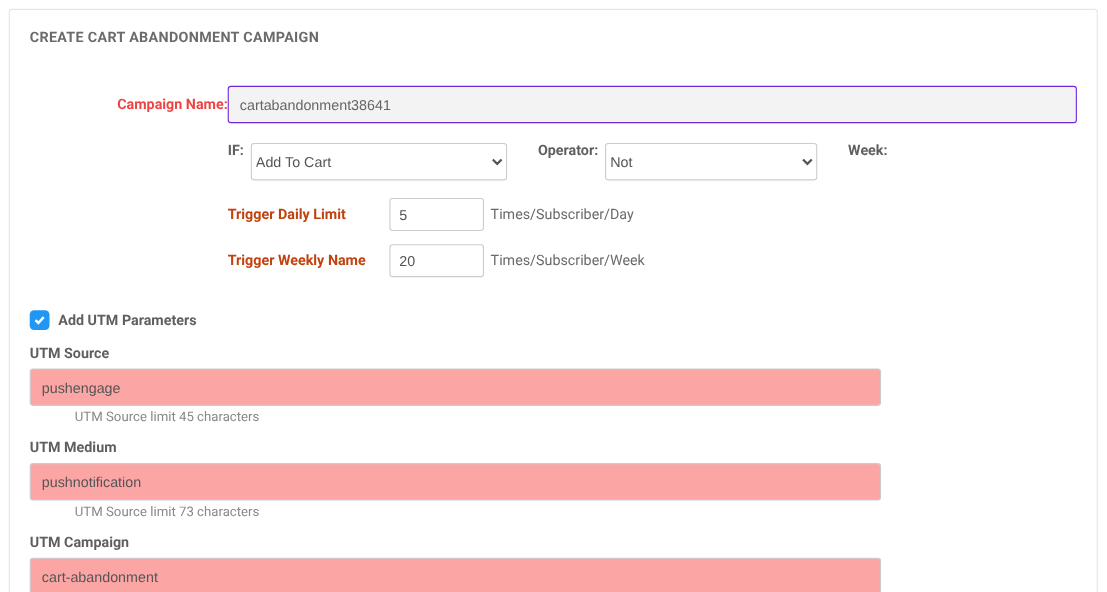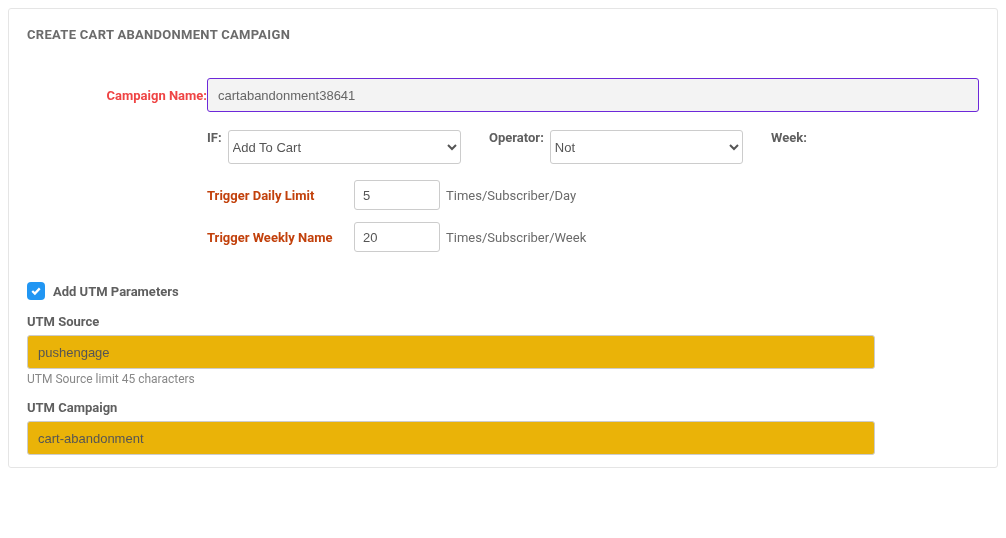--- a/index.html
+++ b/index.html
@@ -128,34 +128,35 @@
     .utm-group {
       margin-bottom: 14px;
     }
     .utm-label {
       font-weight: 700;
       color: #5f5f5f;
       margin-bottom: 6px;
       display: block;
     }
     .utm-input {
-      width: 848px;
+      width: 774px;
       max-width: 100%;
       height: 34px;
       border: 1px solid #ccc;
       border-radius: 3px;
       padding: 0 10px;
       font-size: 13px;
       color: #555;
-      background: #eab308;
+      background: #fca5a5;
     }
     .utm-hint {
       font-size: 12px;
       color: #888;
       margin-top: 3px;
+      margin-left: 41px;
     }
   </style>
 </head>
 <body>
 
 <div class="panel">
   <div class="panel-title">CREATE CART ABANDONMENT CAMPAIGN</div>
 
   <div class="row">
     <div class="label-col">Campaign Name:</div>
@@ -209,19 +210,24 @@
     </div>
     <div class="check-label">Add UTM Parameters</div>
   </div>
 
   <div class="utm-group">
     <span class="utm-label">UTM Source</span>
     <input type="text" class="utm-input" value="pushengage" style="">
     <div class="utm-hint">UTM Source limit 45 characters</div>
   </div>
 
+  <div class="utm-group">
+    <span class="utm-label">UTM Medium</span>
+    <input type="text" class="utm-input" value="pushnotification" style="">
+    <div class="utm-hint">UTM Source limit 73 characters</div>
+  </div>
 
   <div class="utm-group" style="margin-bottom:4px;">
     <span class="utm-label">UTM Campaign</span>
     <input type="text" class="utm-input" value="cart-abandonment" style="">
   </div>
 
 </div>
 
 </body></html>

